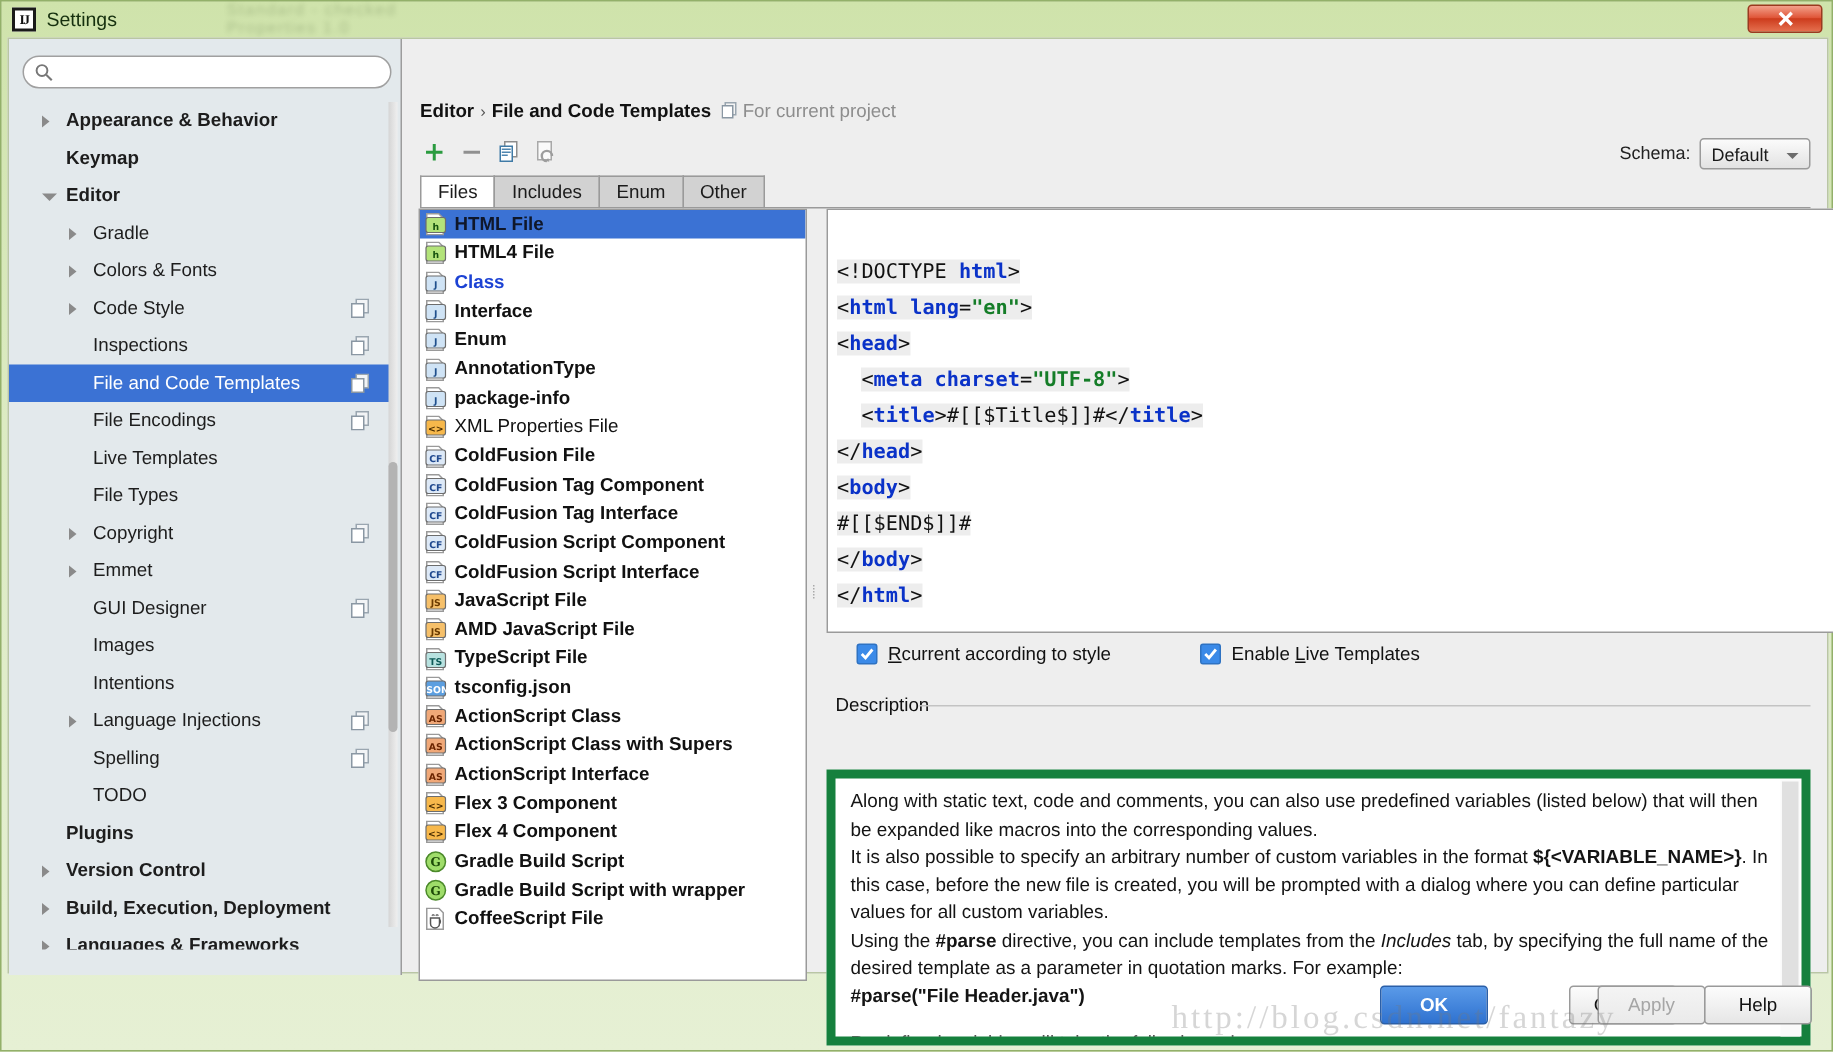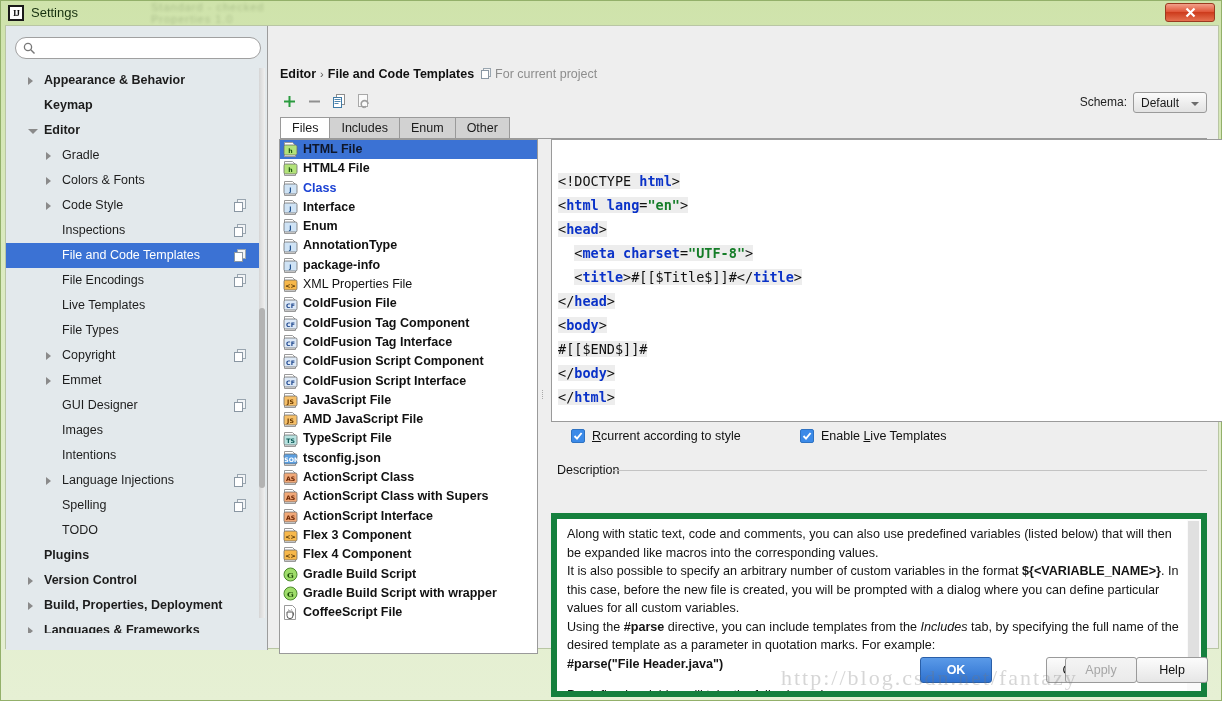--- a/index.html
+++ b/index.html
@@ -330,21 +330,21 @@
               <rect x="3.5" y="0.5" width="8" height="9" fill="#f2f4f6" stroke="#9aa6b0"></rect>
               <rect x="0.5" y="3.5" width="8" height="9" fill="#ffffff" stroke="#8a97a3"></rect>
             </svg></div>
           <div class="trow l1"><span class="tlabel">Spelling</span><svg class="badge" viewBox="0 0 12 13">
               <rect x="3.5" y="0.5" width="8" height="9" fill="#f2f4f6" stroke="#9aa6b0"></rect>
               <rect x="0.5" y="3.5" width="8" height="9" fill="#ffffff" stroke="#8a97a3"></rect>
             </svg></div>
           <div class="trow l1"><span class="tlabel">TODO</span></div>
           <div class="trow l0"><span class="tlabel">Plugins</span></div>
           <div class="trow l0"><span class="arrow"></span><span class="tlabel">Version Control</span></div>
-          <div class="trow l0"><span class="arrow"></span><span class="tlabel">Build, Properties, Deployment</span></div>
+          <div class="trow l0"><span class="arrow"></span><span class="tlabel">Build, Execution, Deployment</span></div>
           <div class="trow l0"><span class="arrow"></span><span class="tlabel">Languages &amp; Frameworks</span></div>
         </div>
       <div id="side-scroll">
         <div id="side-thumb"></div>
       </div>
     </div>
 
     <div id="content">
 
       <div id="breadcrumb">

